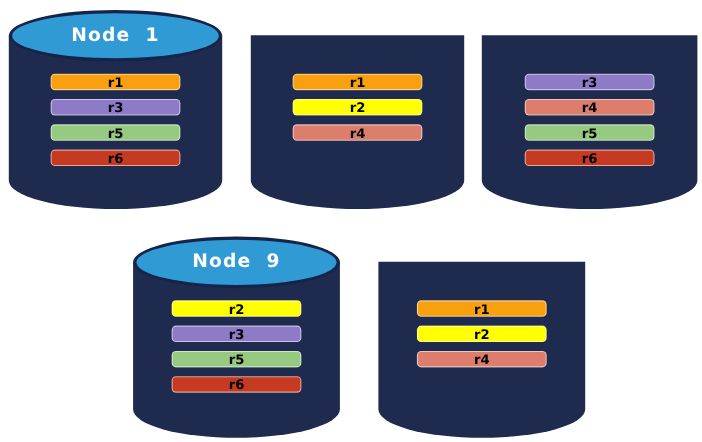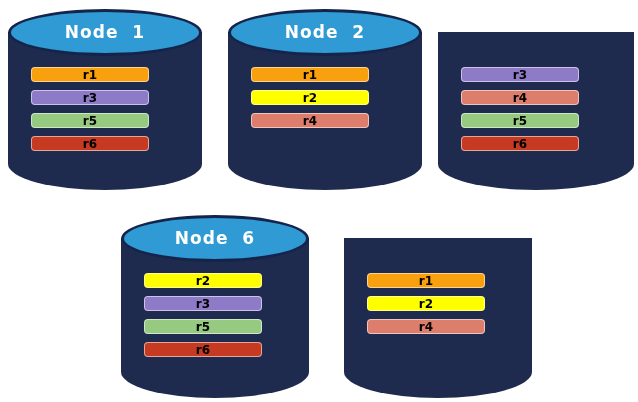--- a/index.html
+++ b/index.html
@@ -40,22 +40,22 @@
     letter-spacing: 1px;
     white-space: pre; 
     margin-top: -2px;
   }
   .bars {
     position: absolute;
     left: 0; right: 0;
     top: 58px;
     display: flex;
     flex-direction: column;
+    align-items: center;
     gap: 8px;
-    padding-left: 23px;
   }
   .bar {
     width: 118px;
     height: 15px;
     box-sizing: border-box;
     border-radius: 4px;
     border: 1px solid rgba(255,255,255,0.55);
     display: flex;
     align-items: center;
     justify-content: center;
@@ -75,42 +75,39 @@
     </div>
     <div class="bars">
         <div class="bar" style="background: rgb(249, 160, 15); color: rgb(0, 0, 0);">r1</div>
         <div class="bar" style="background: rgb(141, 123, 199); color: rgb(0, 0, 0);">r3</div>
         <div class="bar" style="background: rgb(151, 202, 129); color: rgb(0, 0, 0);">r5</div>
         <div class="bar" style="background: rgb(197, 58, 33); color: rgb(0, 0, 0);">r6</div>
       </div>
   </div>
     <div class="node" style="left: 228px; top: 9px; width: 194px; height: 181px;">
     <div class="cyl-body" style="background: rgb(31, 43, 78);"></div>
-    <div class="cyl-top" style="background: rgb(47, 154, 211); border-color: rgb(20, 36, 74);">
-      <span class="node-title" style="color: rgb(255, 255, 255);">Node  2</span>
-    </div>
     <div class="bars">
         <div class="bar" style="background: rgb(249, 160, 15); color: rgb(0, 0, 0);">r1</div>
         <div class="bar" style="background: rgb(255, 255, 0); color: rgb(0, 0, 0);">r2</div>
         <div class="bar" style="background: rgb(220, 126, 107); color: rgb(0, 0, 0);">r4</div>
       </div>
   </div>
     <div class="node" style="left: 438px; top: 9px; width: 196px; height: 181px;">
     <div class="cyl-body" style="background: rgb(31, 43, 78);"></div>
     <div class="bars">
         <div class="bar" style="background: rgb(141, 123, 199); color: rgb(0, 0, 0);">r3</div>
         <div class="bar" style="background: rgb(220, 126, 107); color: rgb(0, 0, 0);">r4</div>
         <div class="bar" style="background: rgb(151, 202, 129); color: rgb(0, 0, 0);">r5</div>
         <div class="bar" style="background: rgb(197, 58, 33); color: rgb(0, 0, 0);">r6</div>
       </div>
   </div>
     <div class="node" style="left: 121px; top: 215px; width: 188px; height: 183px;">
     <div class="cyl-body" style="background: rgb(31, 43, 78);"></div>
     <div class="cyl-top" style="background: rgb(47, 154, 211); border-color: rgb(20, 36, 74);">
-      <span class="node-title" style="color: rgb(255, 255, 255);">Node  6</span>
+      <span class="node-title" style="color: rgb(255, 255, 255);">Node  9</span>
     </div>
     <div class="bars">
         <div class="bar" style="background: rgb(255, 255, 0); color: rgb(0, 0, 0);">r2</div>
         <div class="bar" style="background: rgb(141, 123, 199); color: rgb(0, 0, 0);">r3</div>
         <div class="bar" style="background: rgb(151, 202, 129); color: rgb(0, 0, 0);">r5</div>
         <div class="bar" style="background: rgb(197, 58, 33); color: rgb(0, 0, 0);">r6</div>
       </div>
   </div>
     <div class="node" style="left: 344px; top: 215px; width: 188px; height: 183px;">
     <div class="cyl-body" style="background: rgb(31, 43, 78);"></div>

